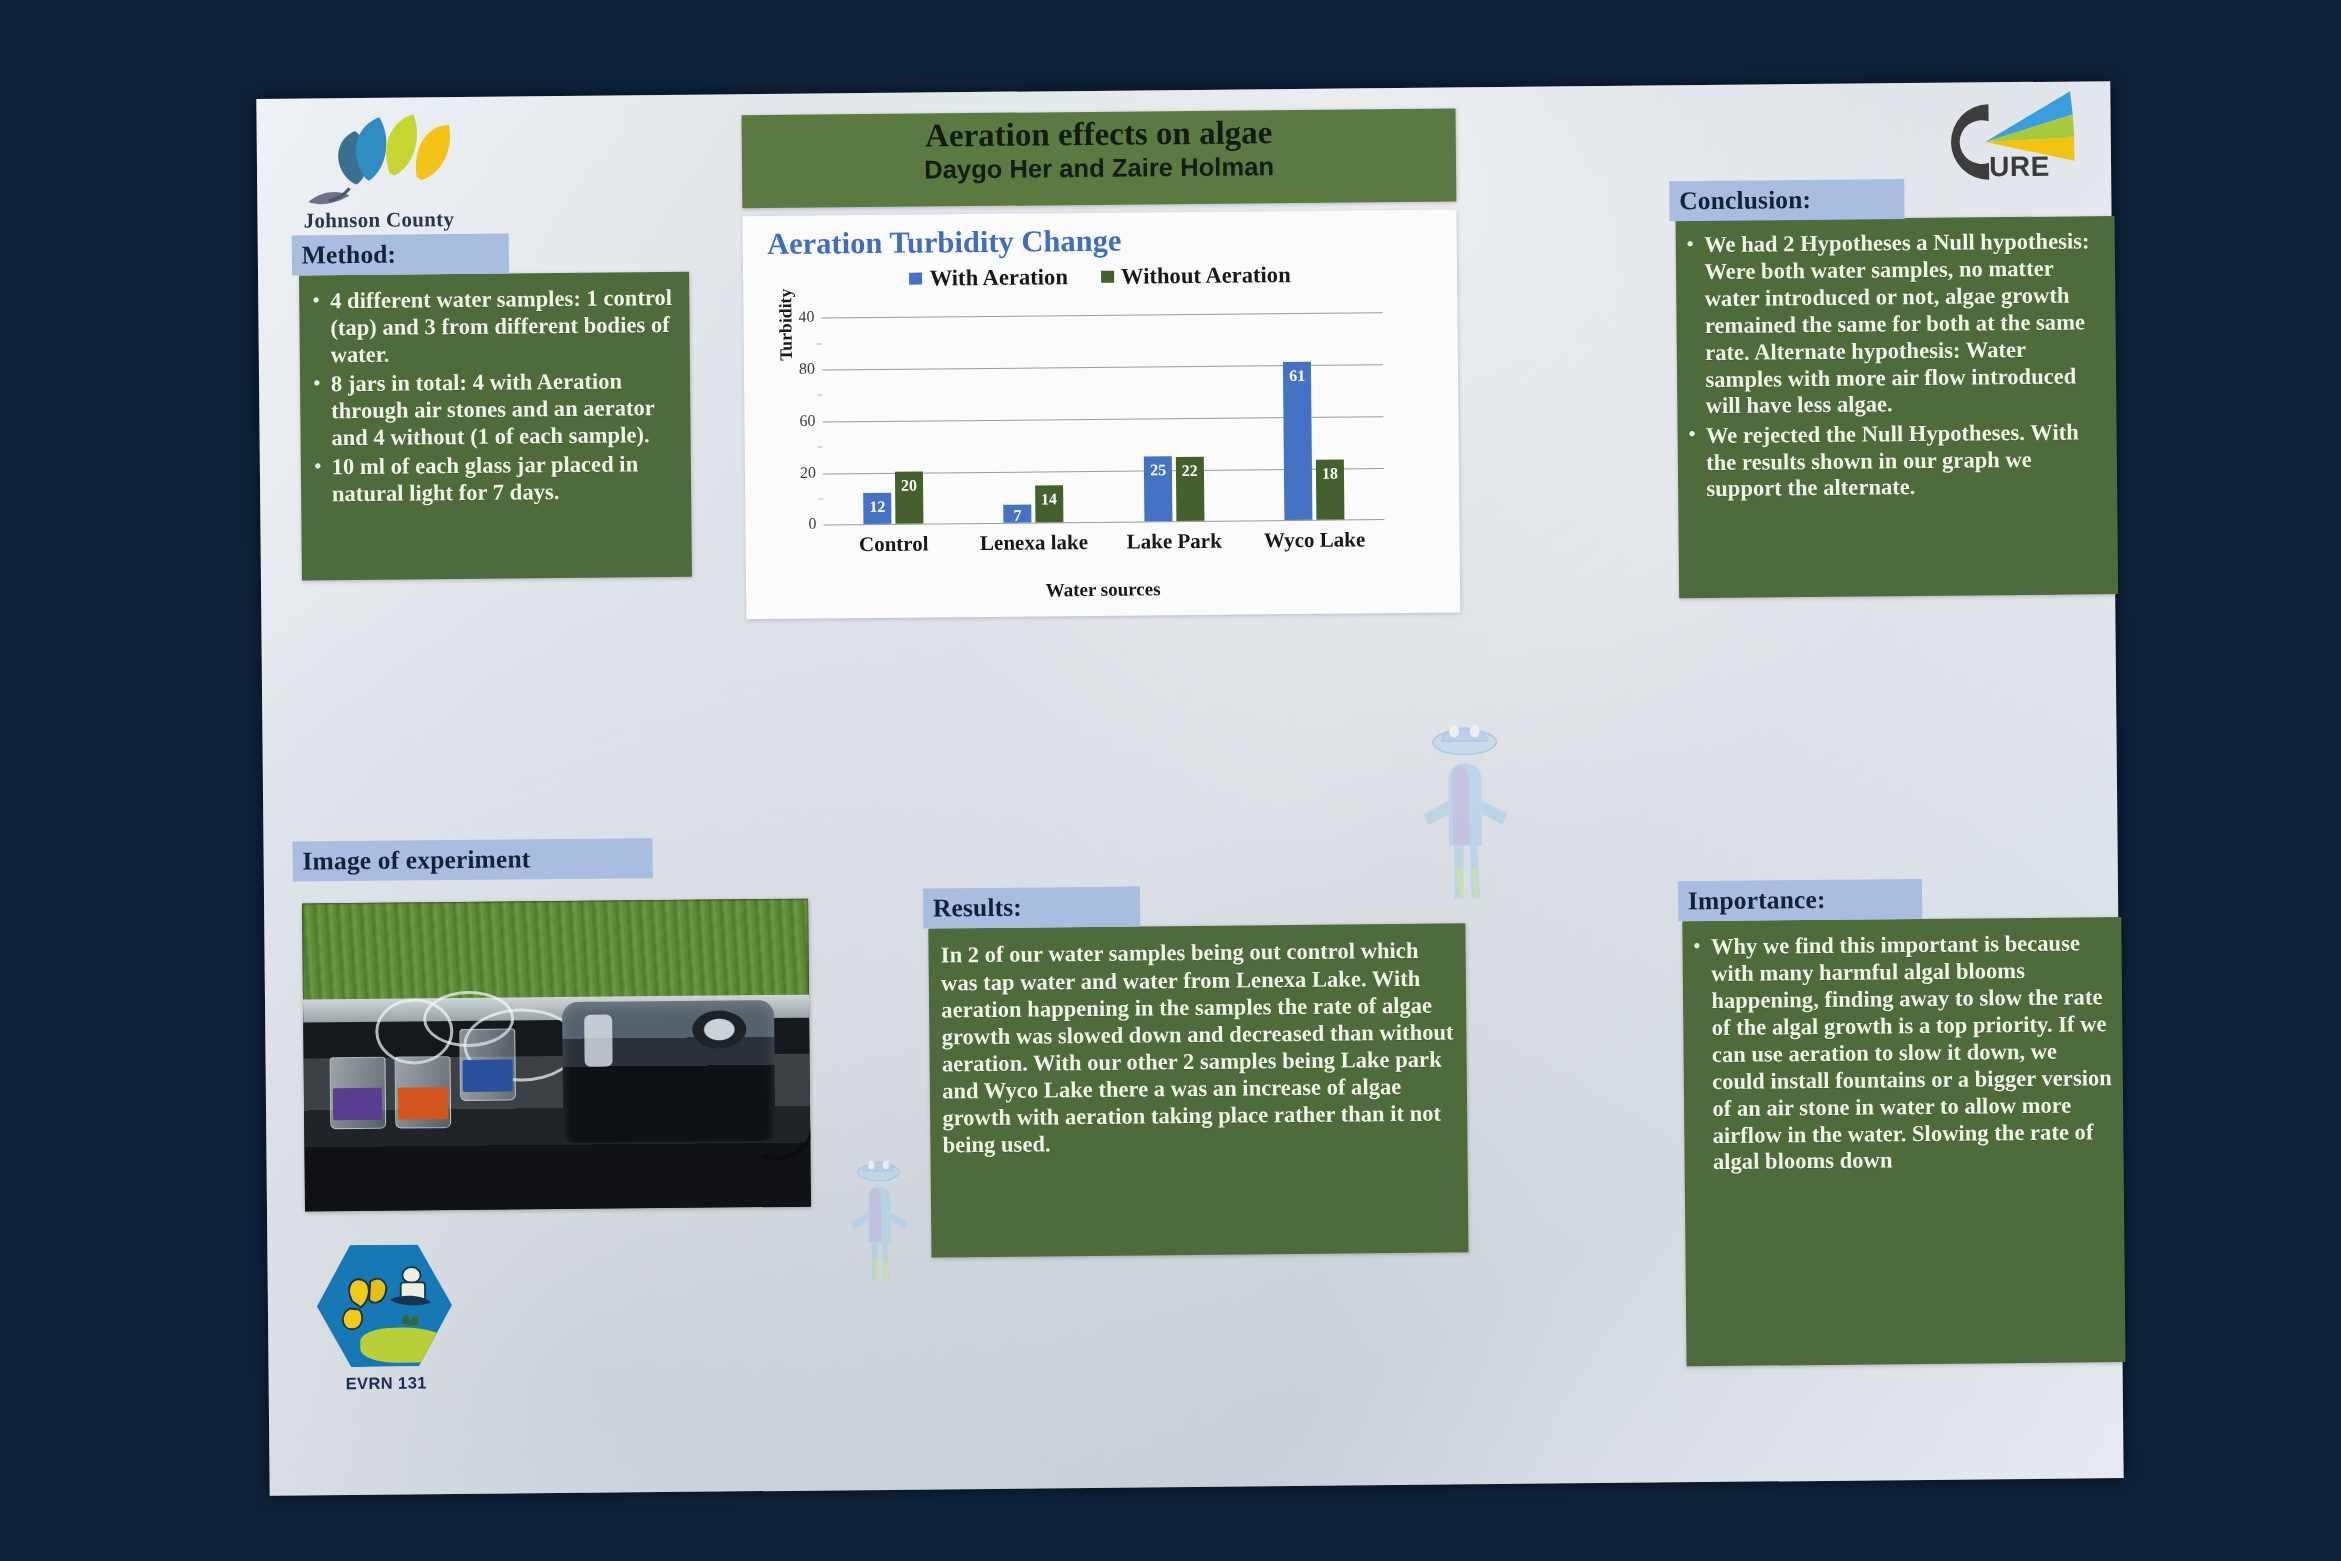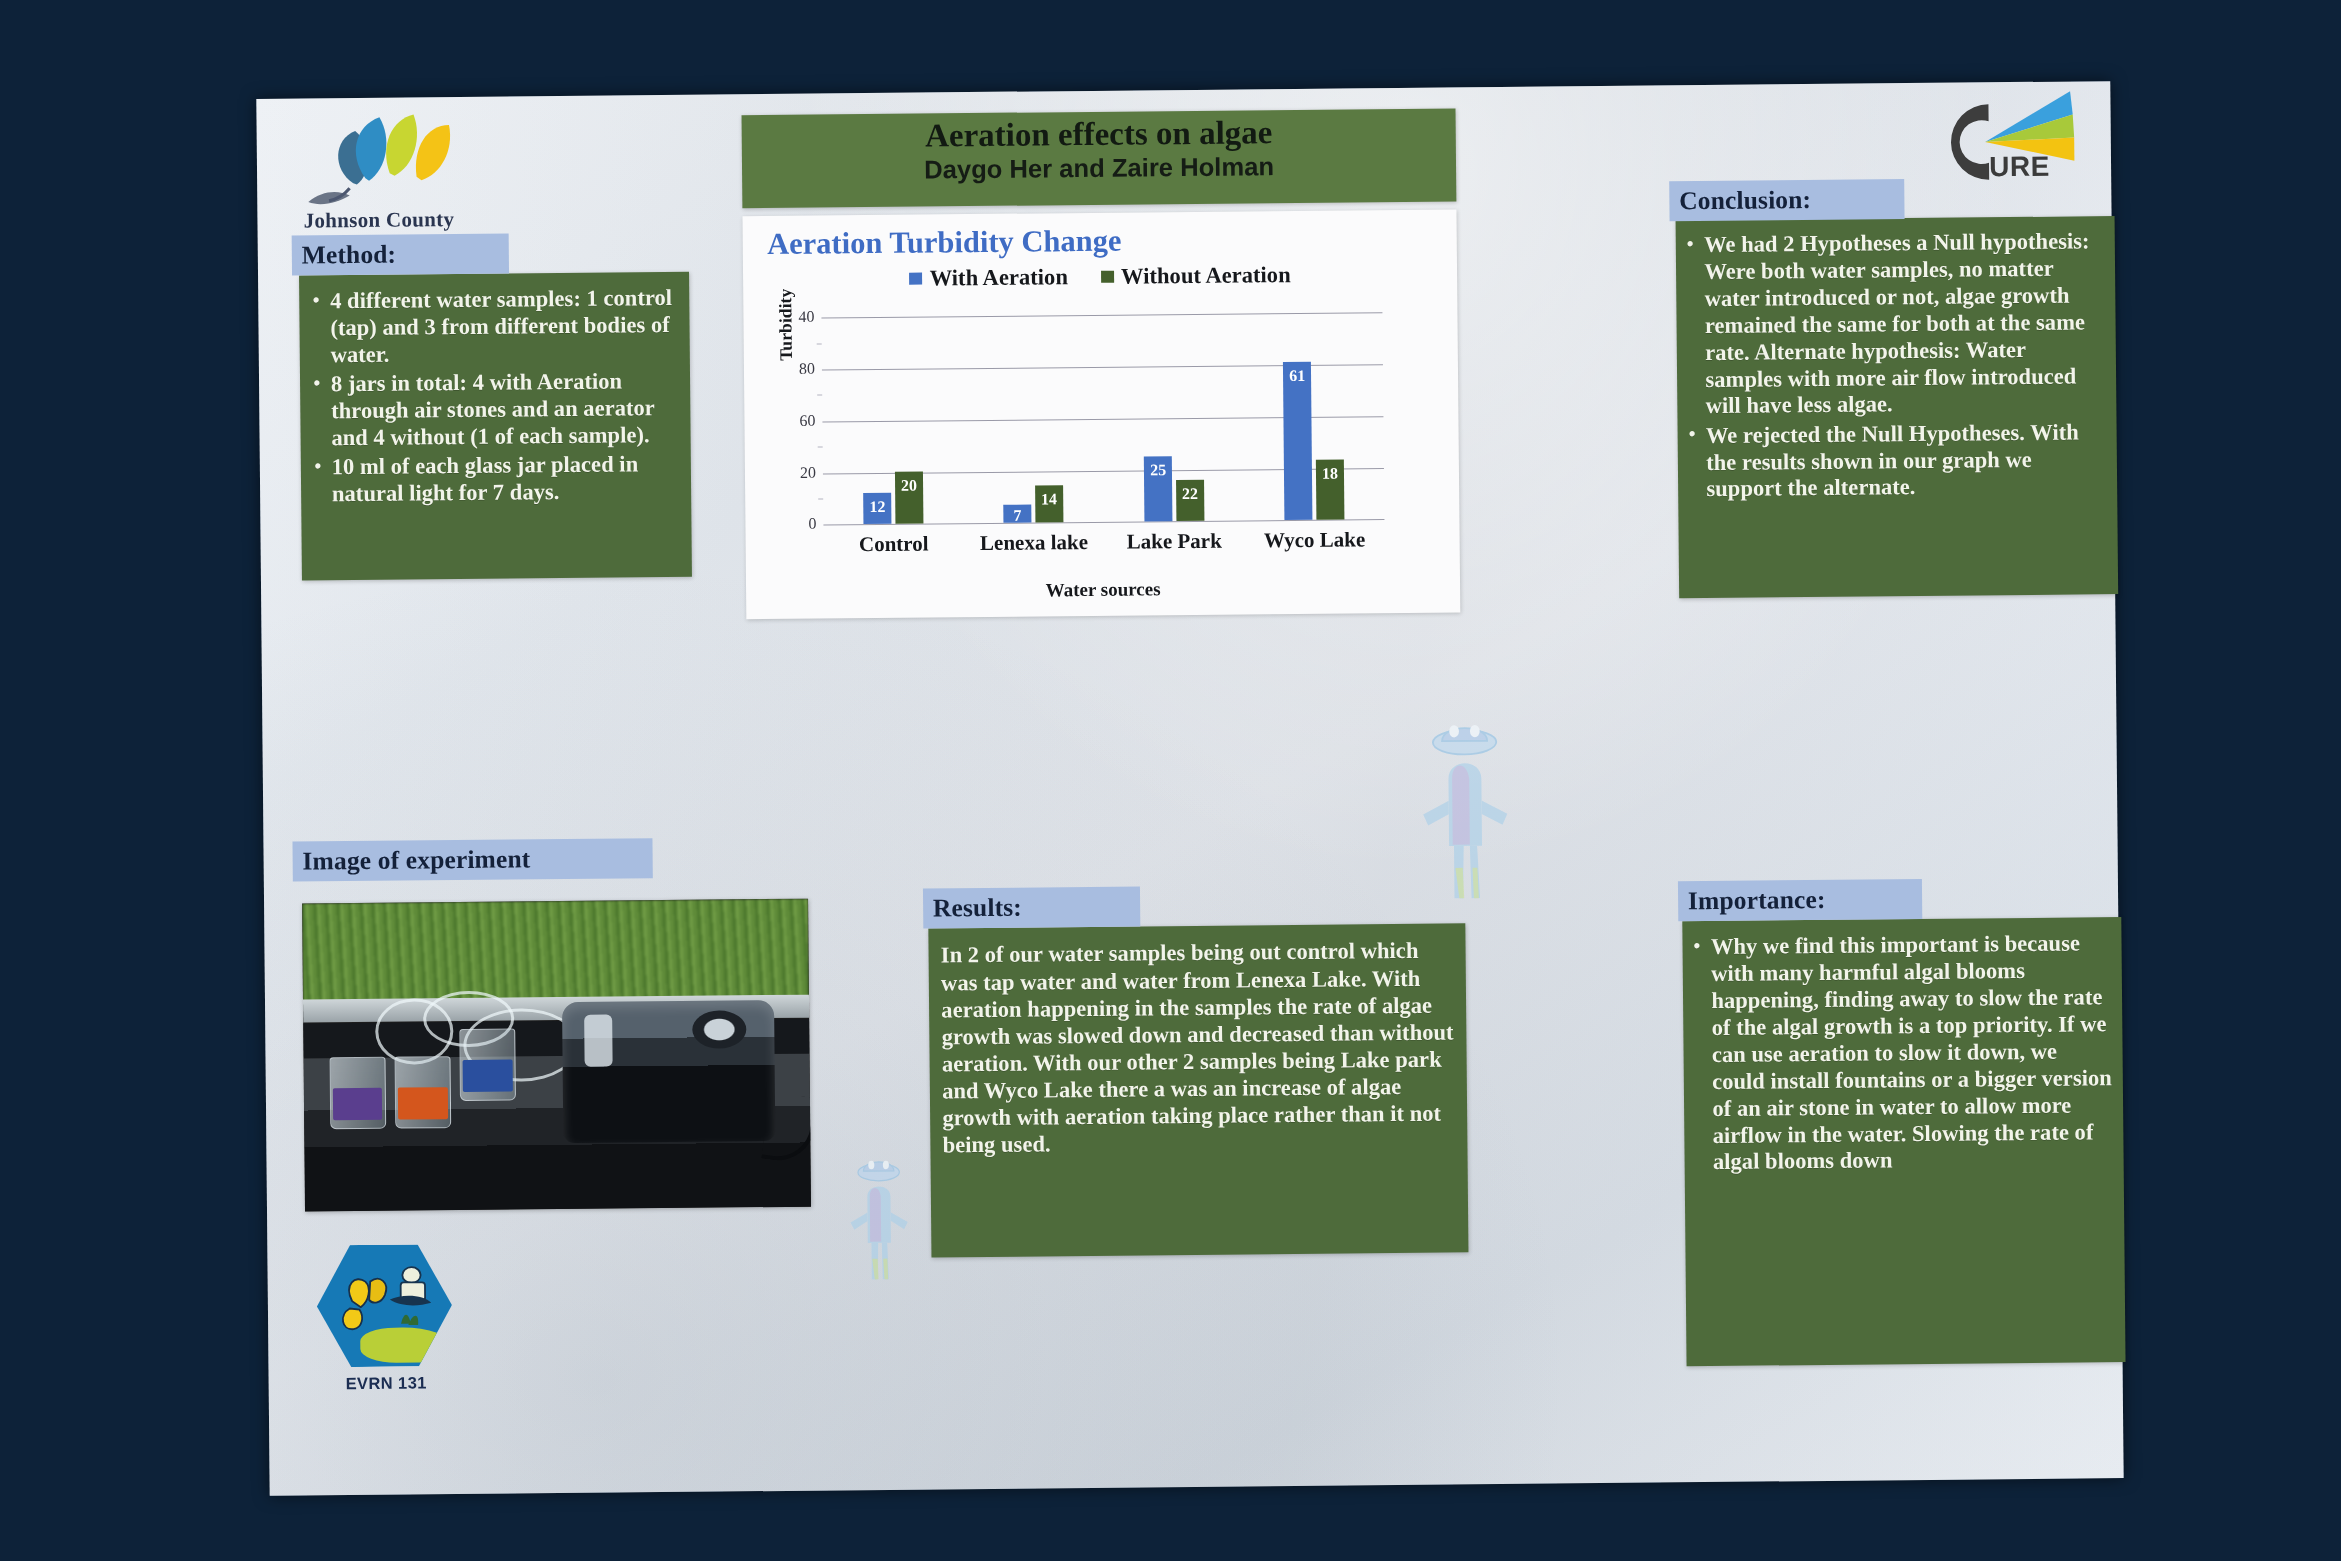--- a/index.html
+++ b/index.html
@@ -320,21 +320,21 @@
           <span class="vlab" style="top:1.8px;">7</span>
           </div>
         <div class="bar withoutA" style="height:37px;text-decoration:underline;">
           <span class="vlab">14</span>
           </div>
       </div>
       <div class="bargroup" style="left:281px; width:140px;">
         <div class="bar withA" style="height:65px;">
           <span class="vlab">25</span>
           </div>
-        <div class="bar withoutA" style="height:41px;">
+        <div class="bar withoutA" style="height:64px;">
           <span class="vlab">22</span>
           </div>
       </div>
       <div class="bargroup" style="left:421px; width:140px;">
         <div class="bar withA" style="height:158px;">
           <span class="vlab">61</span>
           </div>
         <div class="bar withoutA" style="height:60px;">
           <span class="vlab">18</span>
           </div>

